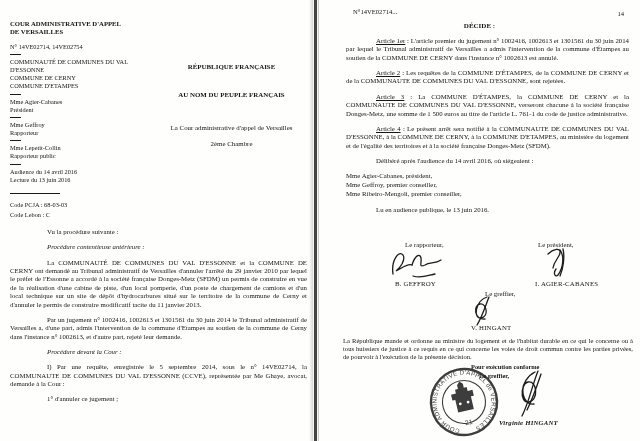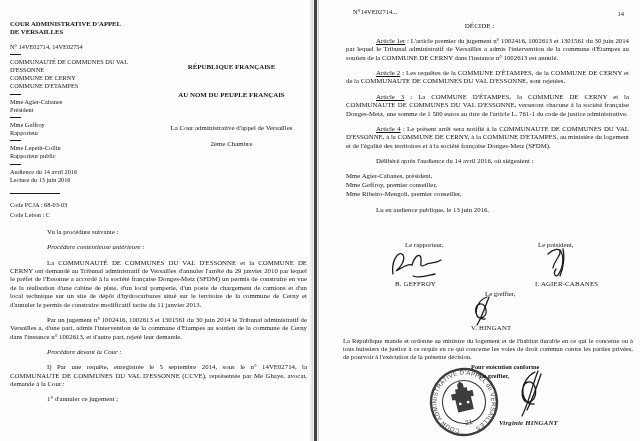--- a/index.html
+++ b/index.html
@@ -39,21 +39,21 @@
     font-size:6.8px; line-height:1.23; text-align:justify; }
   .body-text p { margin:0 0 7px 0; text-indent:37px; }
   .it { font-style:italic; }
   .u { text-decoration:underline; }
 
   
   .p2-header { position:absolute; top:8px; left:0; width:100%; font-size:6.6px; }
   .p2-case { position:absolute; left:34px; top:0; }
   .p2-num  { position:absolute; right:16px; top:2px; }
   .decide  { position:absolute; top:22px; left:0; width:100%; text-align:center;
-    font-weight:normal; font-size:7px; }
+    font-weight:bold; font-size:7px; }
   .p2-body { position:absolute; left:27px; top:37px; width:283px;
     font-size:6.8px; line-height:1.23; text-align:justify; }
   .p2-body p { margin:0 0 7px 0; text-indent:30px; }
   .judges { margin:0 0 7px 0; }
   .judges div { line-height:1.3; }
 
   .sig-caption { position:absolute; font-size:6.8px; }
   .sig-svg { position:absolute; }
   .sig-svg path { fill:none; stroke:#1b1b1b; stroke-width:1.3; stroke-linecap:round; }
   .sig-name { position:absolute; font-size:6.8px; letter-spacing:.2px; }

